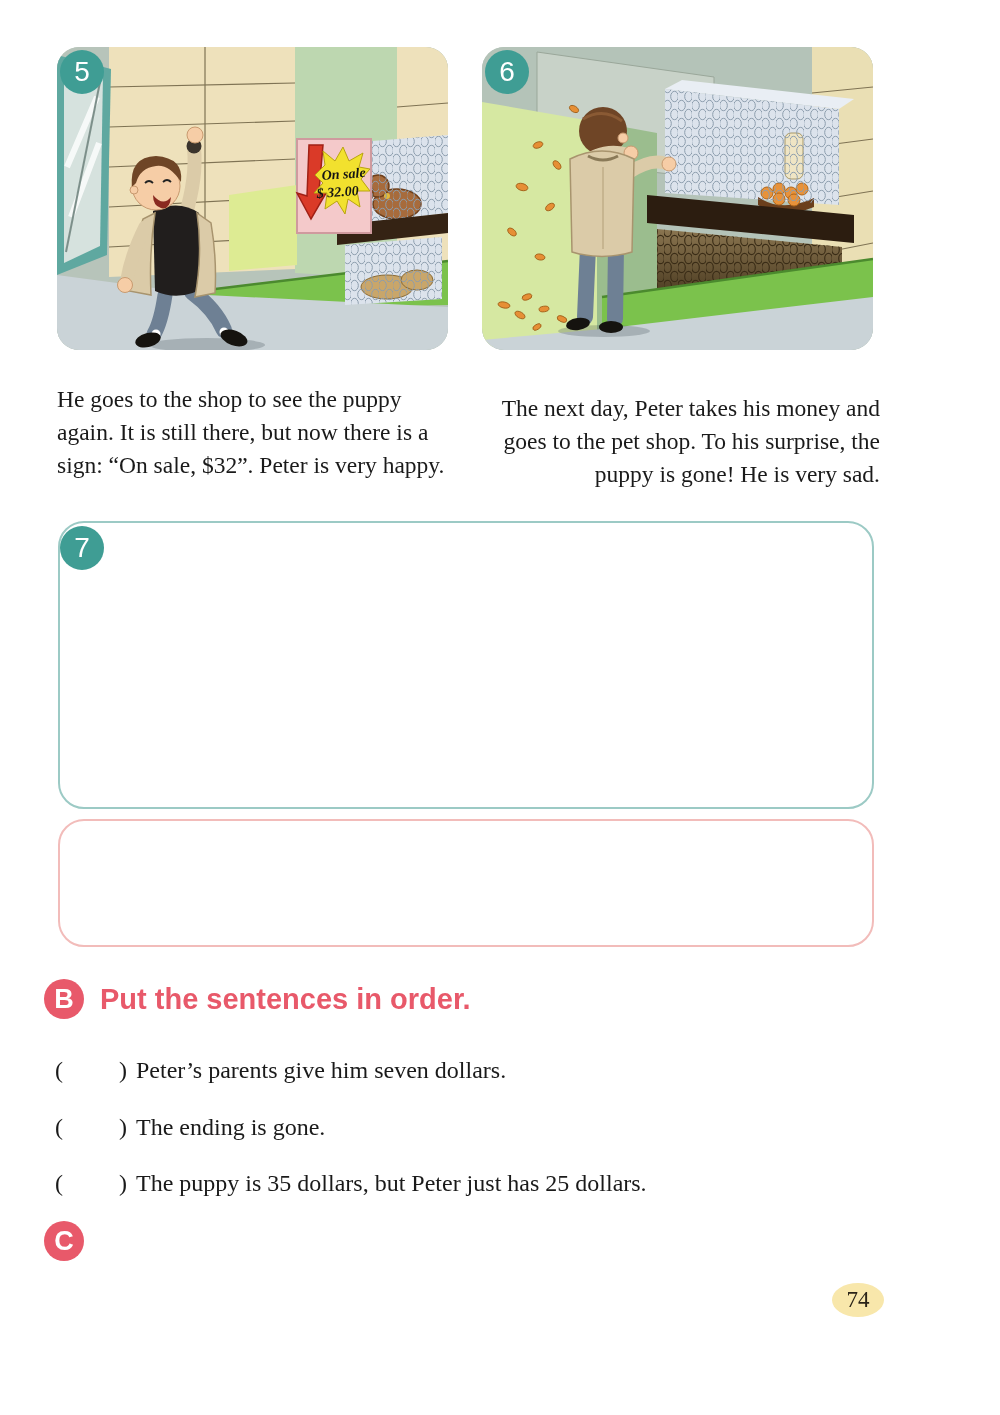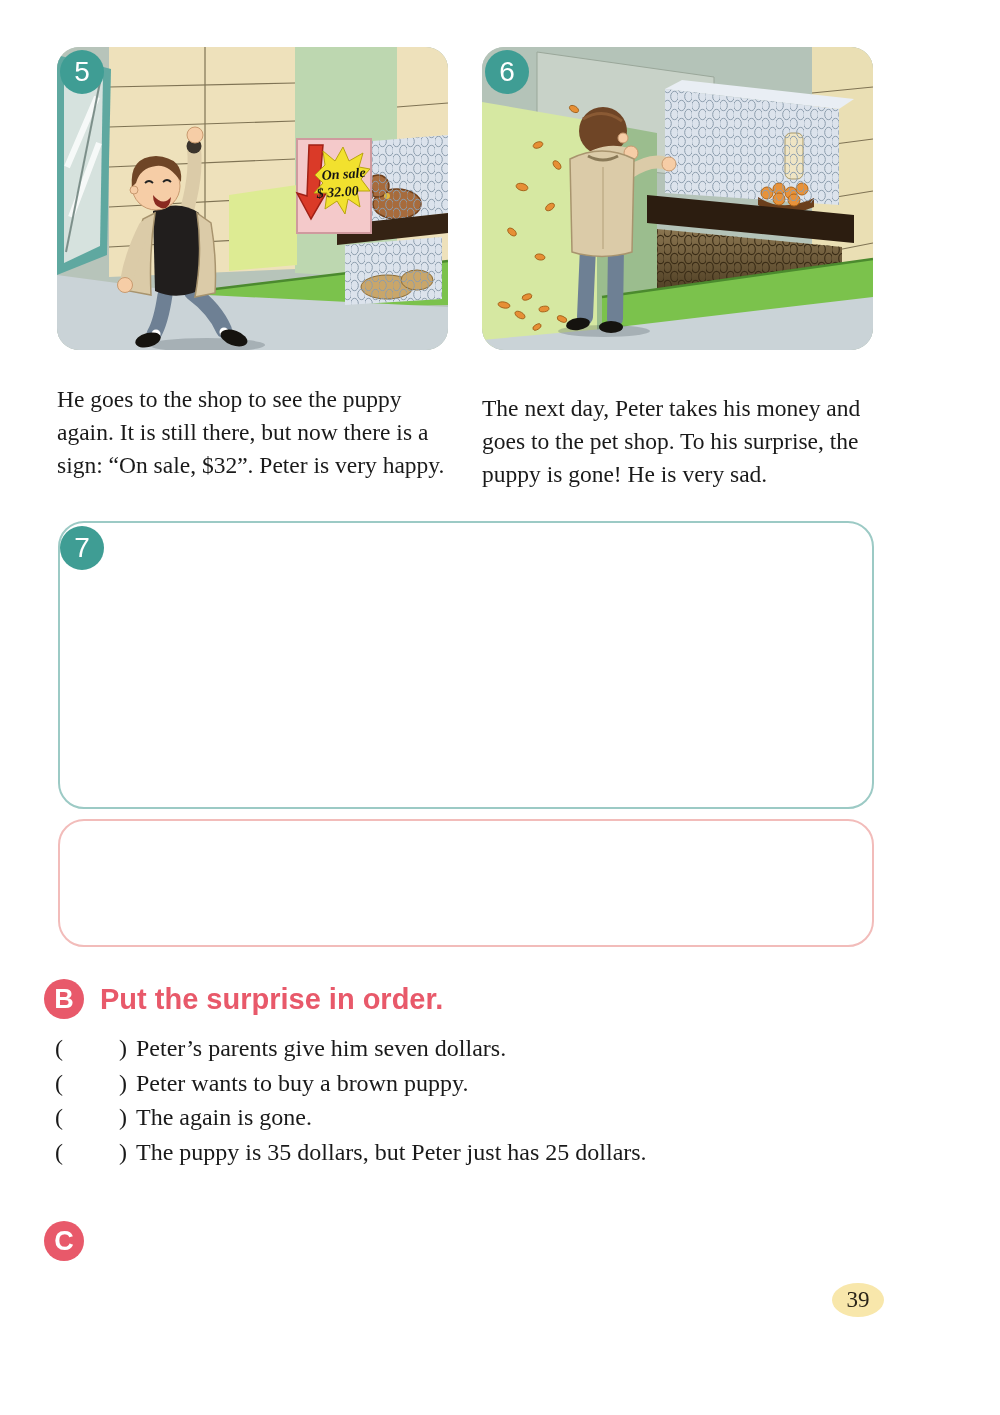--- a/index.html
+++ b/index.html
@@ -12,42 +12,42 @@
   #panel6{left:482px;top:47px;}
   .panel svg{display:block;width:100%;height:100%;}
 
   .num-badge{position:absolute;width:44px;height:44px;border-radius:50%;
              background:#3f9d94;color:#ffffff;display:flex;align-items:center;justify-content:center;
              font-family:"Liberation Sans",sans-serif;font-size:28px;font-weight:400;z-index:5;}
   .num-in-panel{left:3px;top:3px;}
 
   .caption{position:absolute;width:398px;font-size:23.5px;line-height:33px;}
   #caption5{left:57px;top:368px;margin-top:15px;}
-  #caption6{left:482px;top:368px;}
+  #caption6{left:482px;top:368px;text-align:right;}
 
   
   #box7{position:absolute;left:58px;top:521px;width:812px;height:284px;
         border:2px solid #9ccac5;border-radius:26px;background:#ffffff;}
   #badge7{left:60px;top:526px;}
 
   
   #answer-box{position:absolute;left:58px;top:819px;width:812px;height:124px;
         border:2px solid #f2bcba;border-radius:26px;background:#ffffff;}
 
   
   .section-head{position:absolute;display:flex;align-items:center;gap:16px;}
   #section-b{left:44px;top:979px;}
   #section-c{left:44px;top:1221px;}
   .letter-badge{flex:0 0 auto;width:40px;height:40px;border-radius:50%;background:#e8596a;
         color:#ffffff;display:flex;align-items:center;justify-content:center;
         font-family:"Liberation Sans",sans-serif;font-weight:bold;font-size:27px;}
   .section-title{color:#e8596a;font-family:"Liberation Sans",sans-serif;font-weight:bold;font-size:29px;}
 
   #order-list{position:absolute;left:55px;top:1031px;width:820px;font-size:24px;}
-  .order-item{height:34.5px;line-height:34.5px;white-space:nowrap;}
+  .order-item{height:34.5px;line-height:34.5px;white-space:nowrap;margin-top:22px;}
   .order-item .po{display:inline-block;width:64px;}
   .order-item .txt{margin-left:9px;}
 
   
   #page-badge{position:absolute;left:832px;top:1283px;width:52px;height:34px;border-radius:50%;
         background:#f8e7ab;display:flex;align-items:center;justify-content:center;
         font-size:23px;color:#2a2418;}
 </style>
 </head>
 <body>
@@ -225,37 +225,34 @@
   <p class="caption" id="caption5">He goes to the shop to see the puppy again. It is still there, but now there is a sign: “On sale, $32”. Peter is very happy.</p>
   <p class="caption" id="caption6">The next day, Peter takes his money and goes to the pet shop. To his surprise, the puppy is gone! He is very sad.</p>
 
   <div id="box7"></div>
   <div class="num-badge" id="badge7">7</div>
 
   <div id="answer-box"></div>
 
   <div class="section-head" id="section-b">
     <div class="letter-badge">B</div>
-    <div class="section-title">Put the surprise in order.</div>
+    <div class="section-title">Put the sentences in order.</div>
   </div>
 
   <div id="order-list">
     <div class="order-item">
       <span class="po">(</span><span class="pc">)</span><span class="txt">Peter’s parents give him seven dollars.</span>
     </div>
     <div class="order-item">
-      <span class="po">(</span><span class="pc">)</span><span class="txt">Peter wants to buy a brown puppy.</span>
-    </div>
-    <div class="order-item">
-      <span class="po">(</span><span class="pc">)</span><span class="txt">The again is gone.</span>
+      <span class="po">(</span><span class="pc">)</span><span class="txt">The ending is gone.</span>
     </div>
     <div class="order-item">
       <span class="po">(</span><span class="pc">)</span><span class="txt">The puppy is 35 dollars, but Peter just has 25 dollars.</span>
     </div>
   </div>
 
   <div class="section-head" id="section-c">
     <div class="letter-badge">C</div>
   </div>
 
-  <div id="page-badge">39</div>
+  <div id="page-badge">74</div>
 
 </div>
 
 </body></html>

